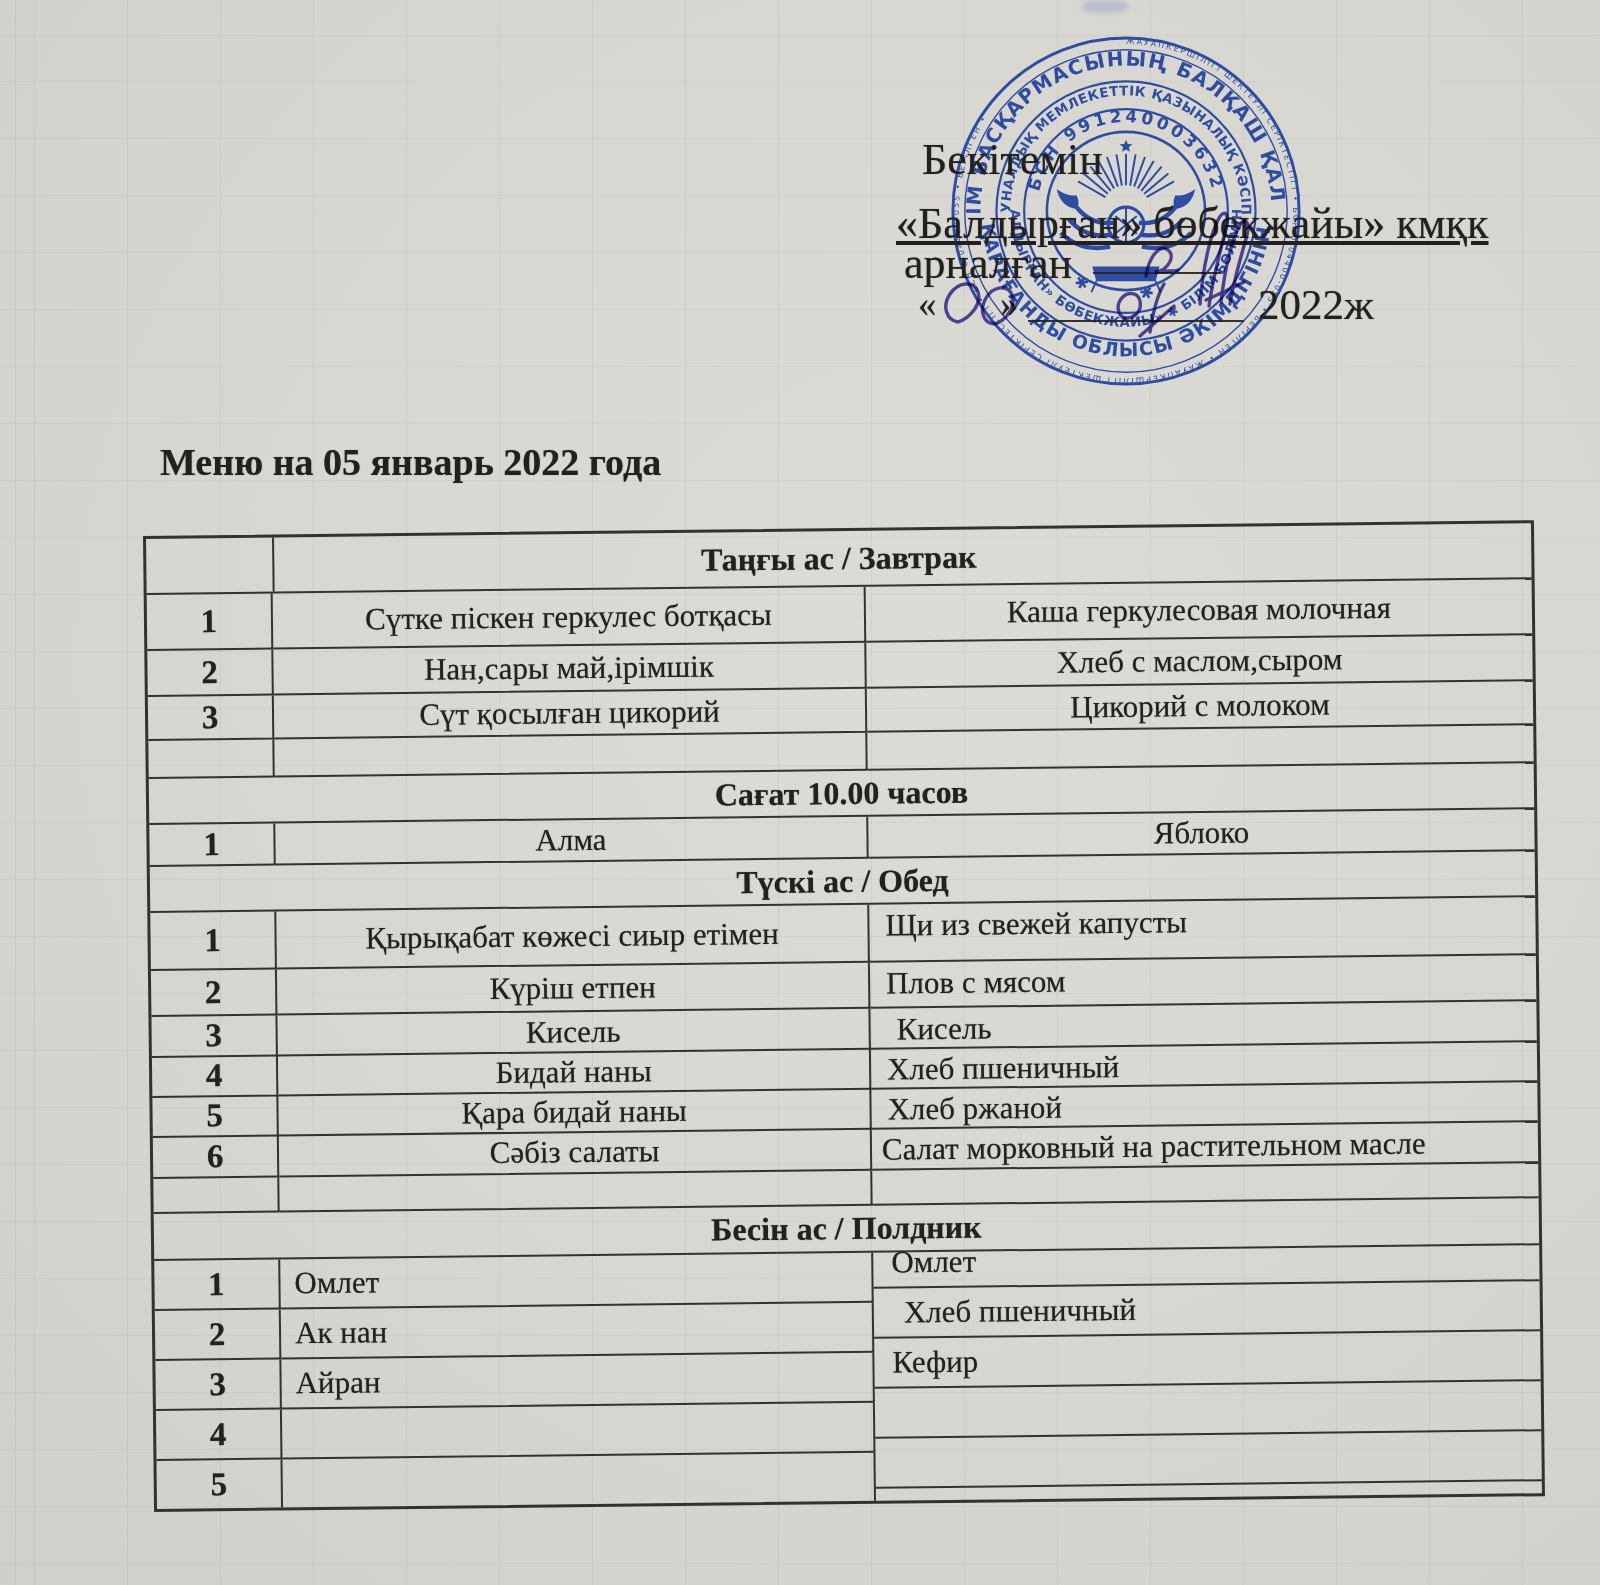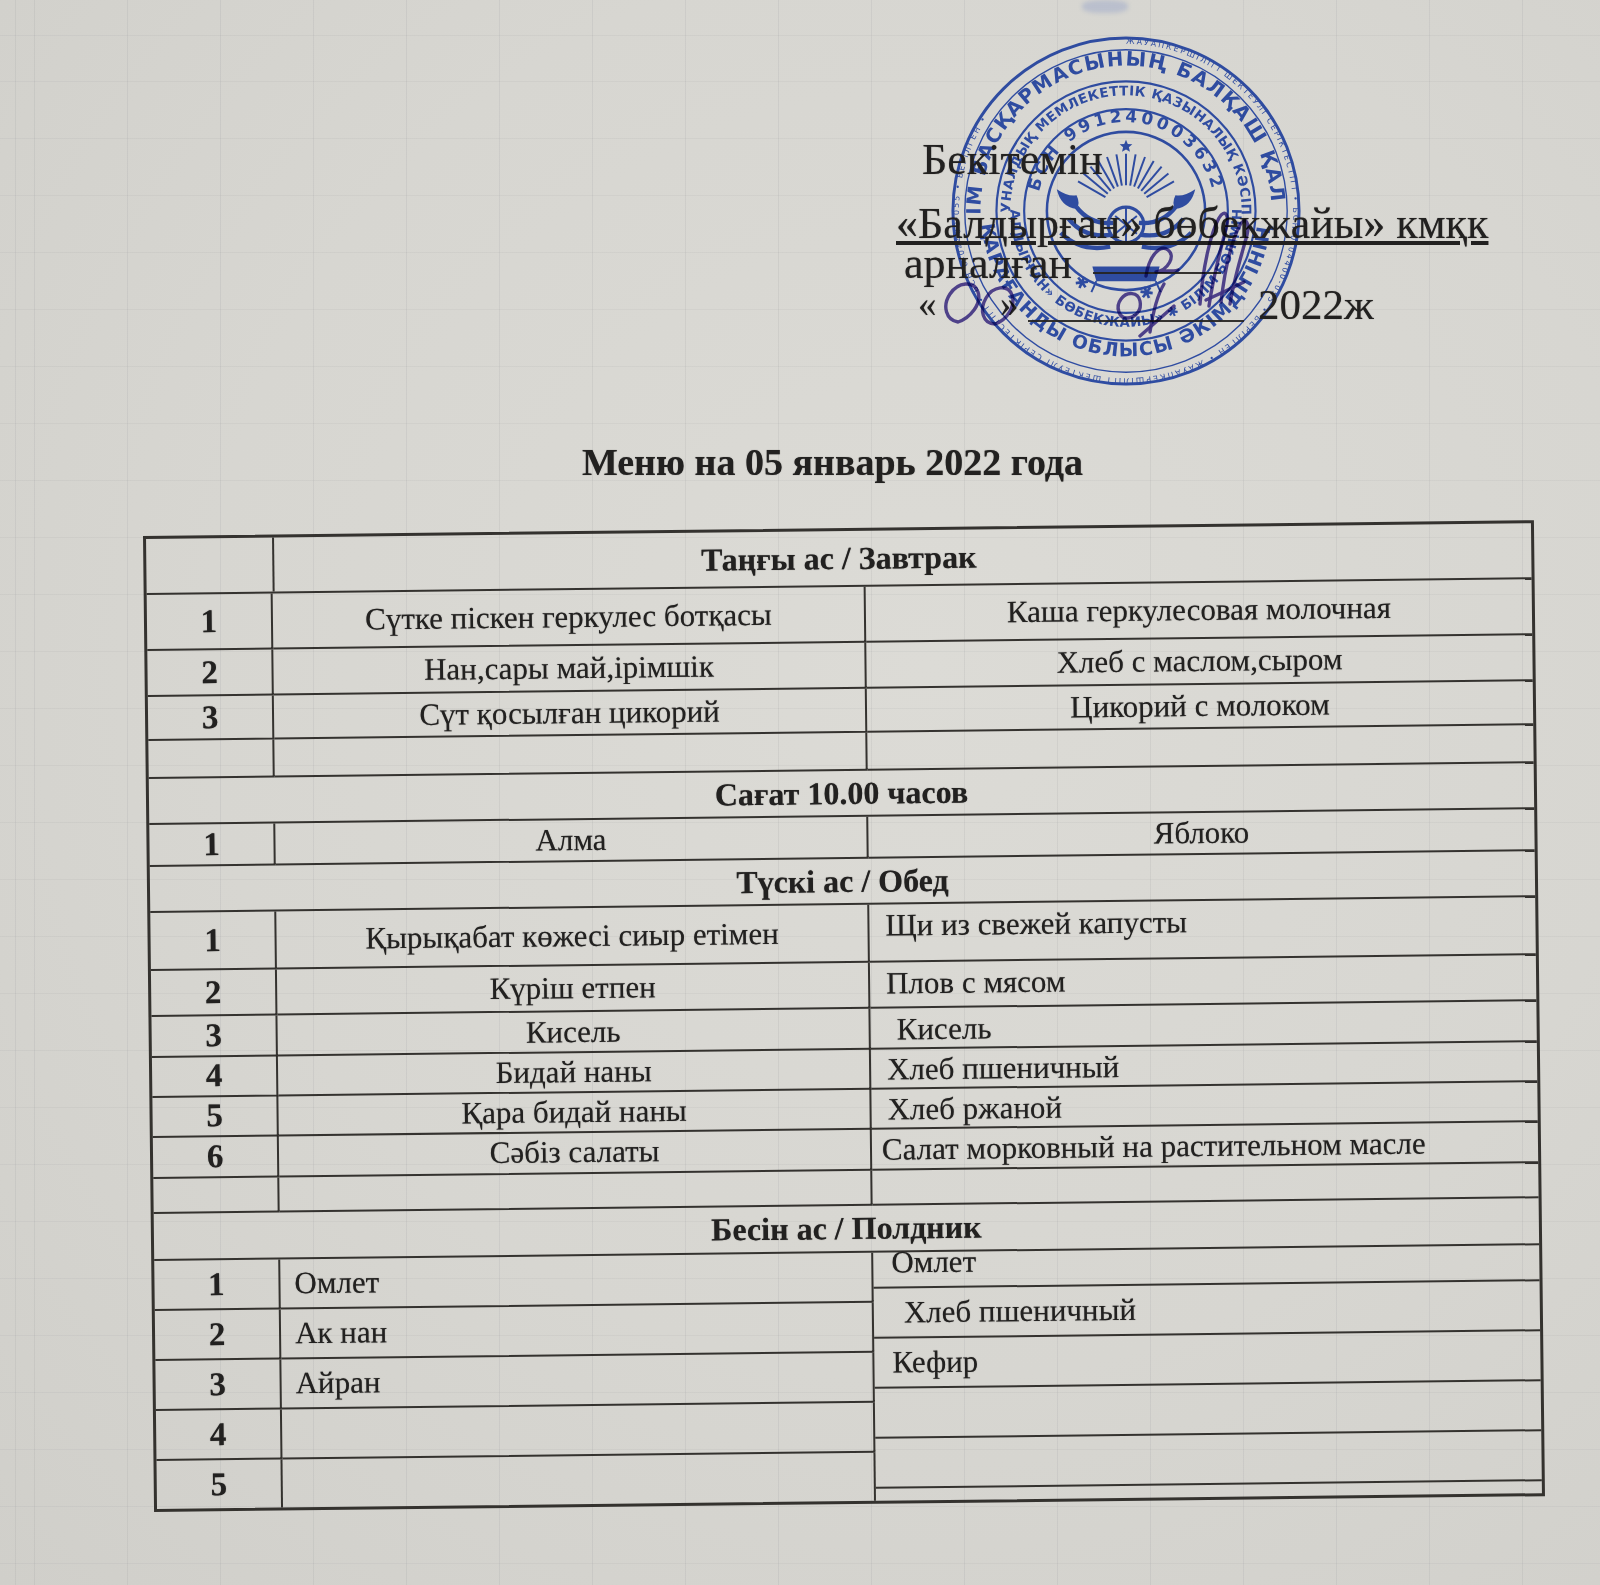--- a/index.html
+++ b/index.html
@@ -50,21 +50,21 @@
   .q-close{position:absolute;left:1000px;top:282px;font-size:37px;z-index:3;}
   .date-underline{
     position:absolute;left:1028px;top:288px;width:216px;height:32px;
     border-bottom:2.5px solid var(--line);z-index:3;
   }
   .year{position:absolute;left:1258px;top:280px;font-size:43px;z-index:3;}
 
   
   .title-kk{position:absolute;left:160px;top:354px;width:1345px;text-align:center;
     font-size:38px;font-weight:bold;z-index:3;}
-  .title-ru{position:absolute;left:160px;top:440px;width:1345px;text-align:center;
+  .title-ru{position:absolute;left:160px;top:440px;width:1345px;text-align:left;
     font-size:38px;font-weight:bold;z-index:3;}
 
   
   .stamp{
     position:absolute;left:948px;top:33px;width:356px;height:356px;
     z-index:2;mix-blend-mode:multiply;opacity:0.94;filter:blur(0.35px);
   }
   .stamp text{font-family:"DejaVu Sans", sans-serif;fill:var(--stamp);}
   .signature{
     position:absolute;left:900px;top:180px;width:400px;height:170px;

